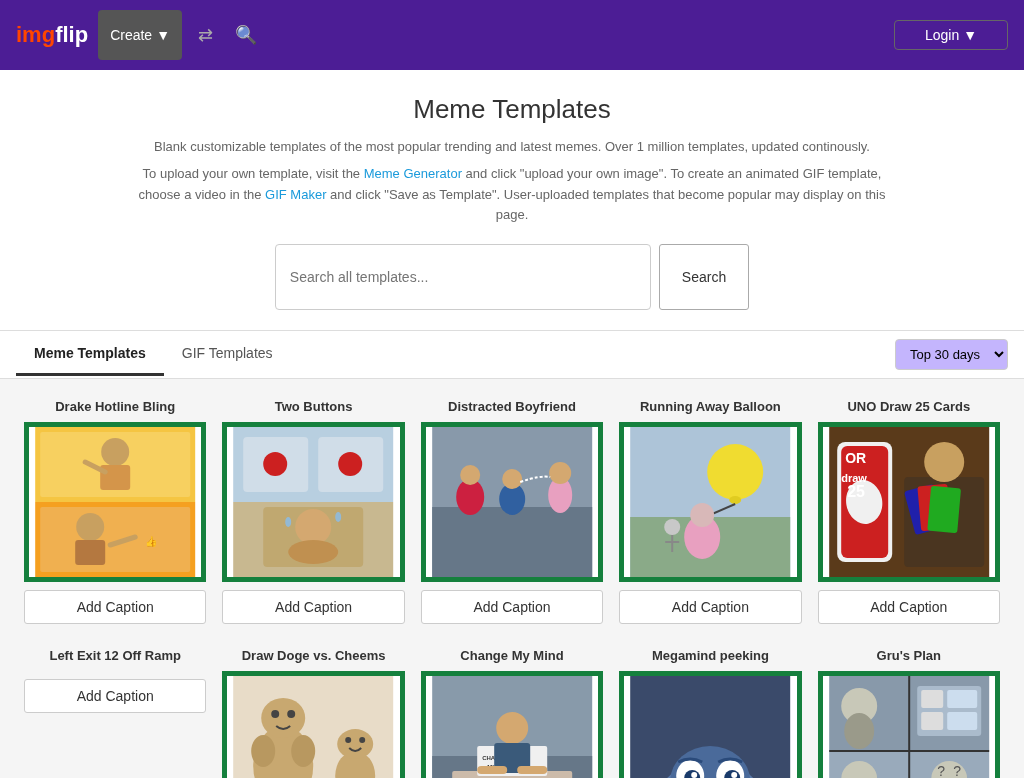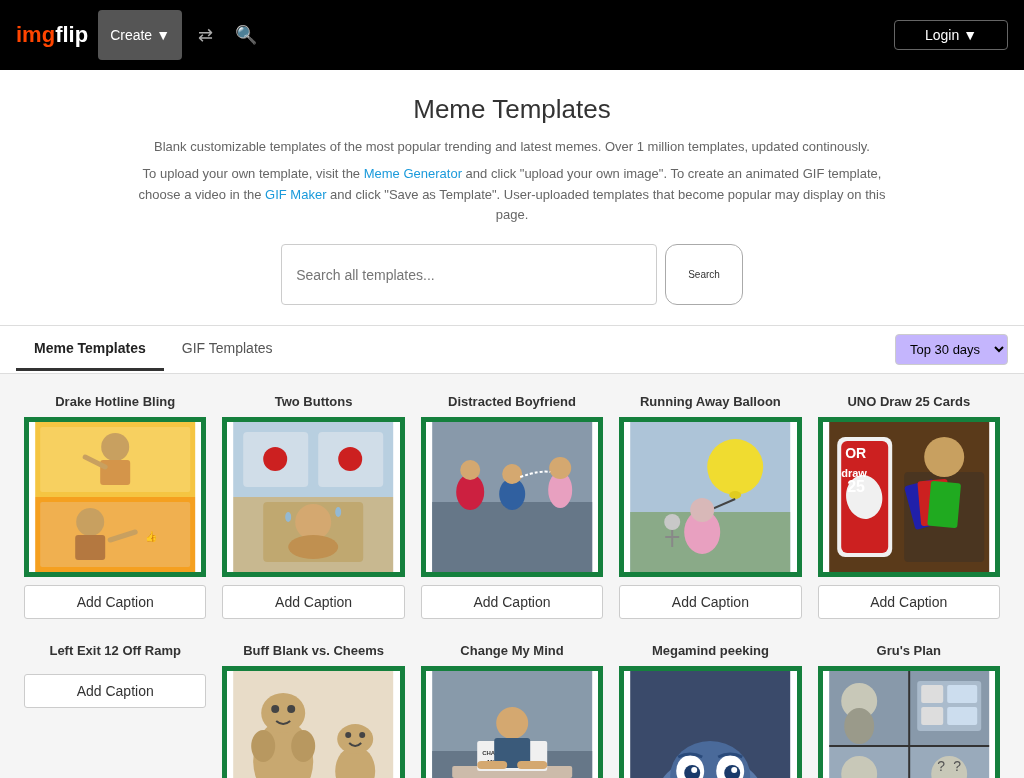--- a/index.html
+++ b/index.html
@@ -1,20 +1,20 @@
 <!DOCTYPE html>
 <html><head>
   <meta charset="utf-8">
   <style>
     * { box-sizing: border-box; margin: 0; padding: 0; }
     body { font-family: Arial, sans-serif; background: #f5f5f5; color: #333; }
 
     
     .header {
-      background: #000000;
+      background: #4c1d95;
       padding: 10px 16px;
       display: flex;
       align-items: center;
       gap: 10px;
     }
     .logo {
       font-size: 22px;
       font-weight: bold;
       color: white;
     }
@@ -83,22 +83,22 @@
       border: 1px solid #ccc;
       border-radius: 4px;
       font-size: 14px;
       color: #999;
       background: white;
     }
     .search-btn {
       padding: 24px 22px;
       background: white;
       border: 1px solid #aaa;
-      border-radius: 12px;
-      font-size: 10px;
+      border-radius: 3px;
+      font-size: 14px;
       cursor: pointer;
       color: #333;
     }
 
     
     .tabs-section {
       background: white;
       border-bottom: 1px solid #ddd;
       padding: 0 16px;
       display: flex;
@@ -347,21 +347,21 @@
     <rect x="100" y="60" width="30" height="45" fill="#20aa20" rx="3" transform="rotate(5 115 82)"></rect>
   </svg>
         </div>
         <button class="add-caption-btn">Add Caption</button>
       </div>
       <div class="template-item">
         <div class="template-name">Left Exit 12 Off Ramp</div>
         <button class="add-caption-btn">Add Caption</button>
       </div>
       <div class="template-item">
-        <div class="template-name">Buff Blank vs. Cheems</div>
+        <div class="template-name">Draw Doge vs. Cheems</div>
         <div class="template-image-wrapper">
           <svg class="meme-svg" viewBox="0 0 160 150" xmlns="http://www.w3.org/2000/svg">
     <rect width="160" height="150" fill="#e8dcc8"></rect>
 
     <ellipse cx="50" cy="90" rx="30" ry="40" fill="#c8a870"></ellipse>
 
     <ellipse cx="30" cy="75" rx="12" ry="16" fill="#b89860"></ellipse>
     <ellipse cx="70" cy="75" rx="12" ry="16" fill="#b89860"></ellipse>
 
     <ellipse cx="50" cy="42" rx="22" ry="20" fill="#c8a870"></ellipse>

